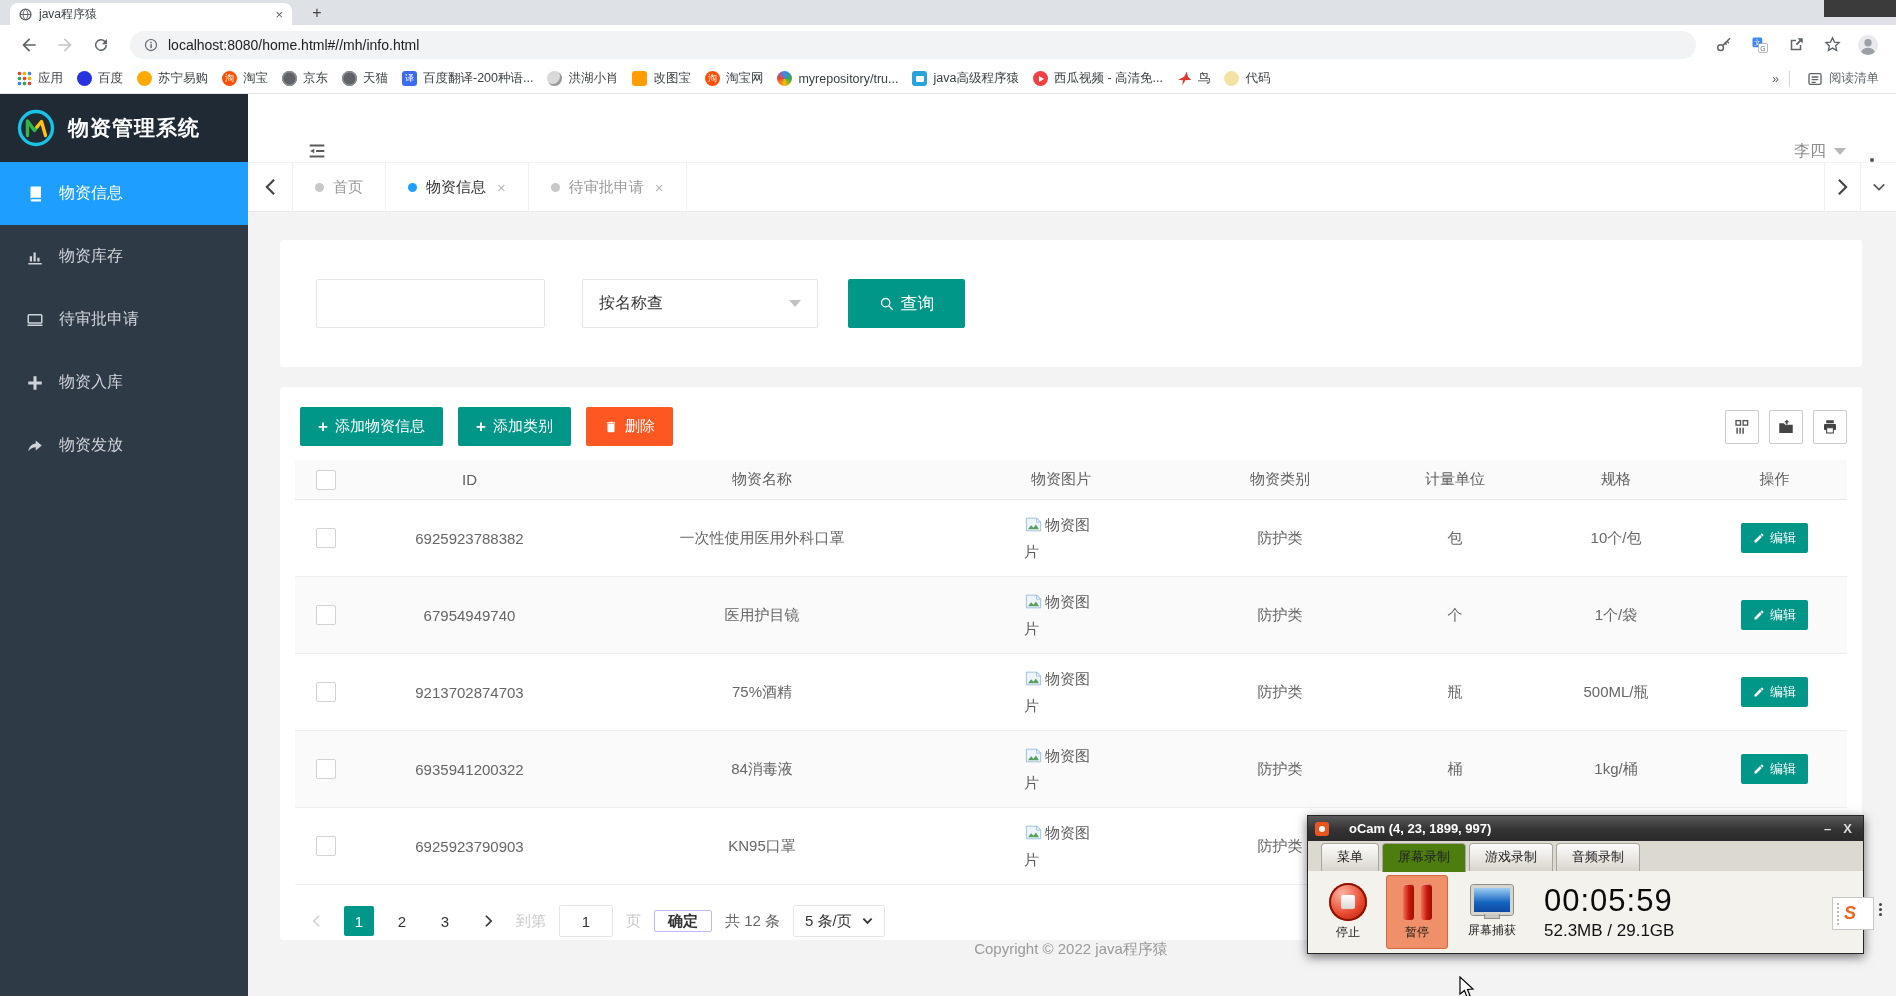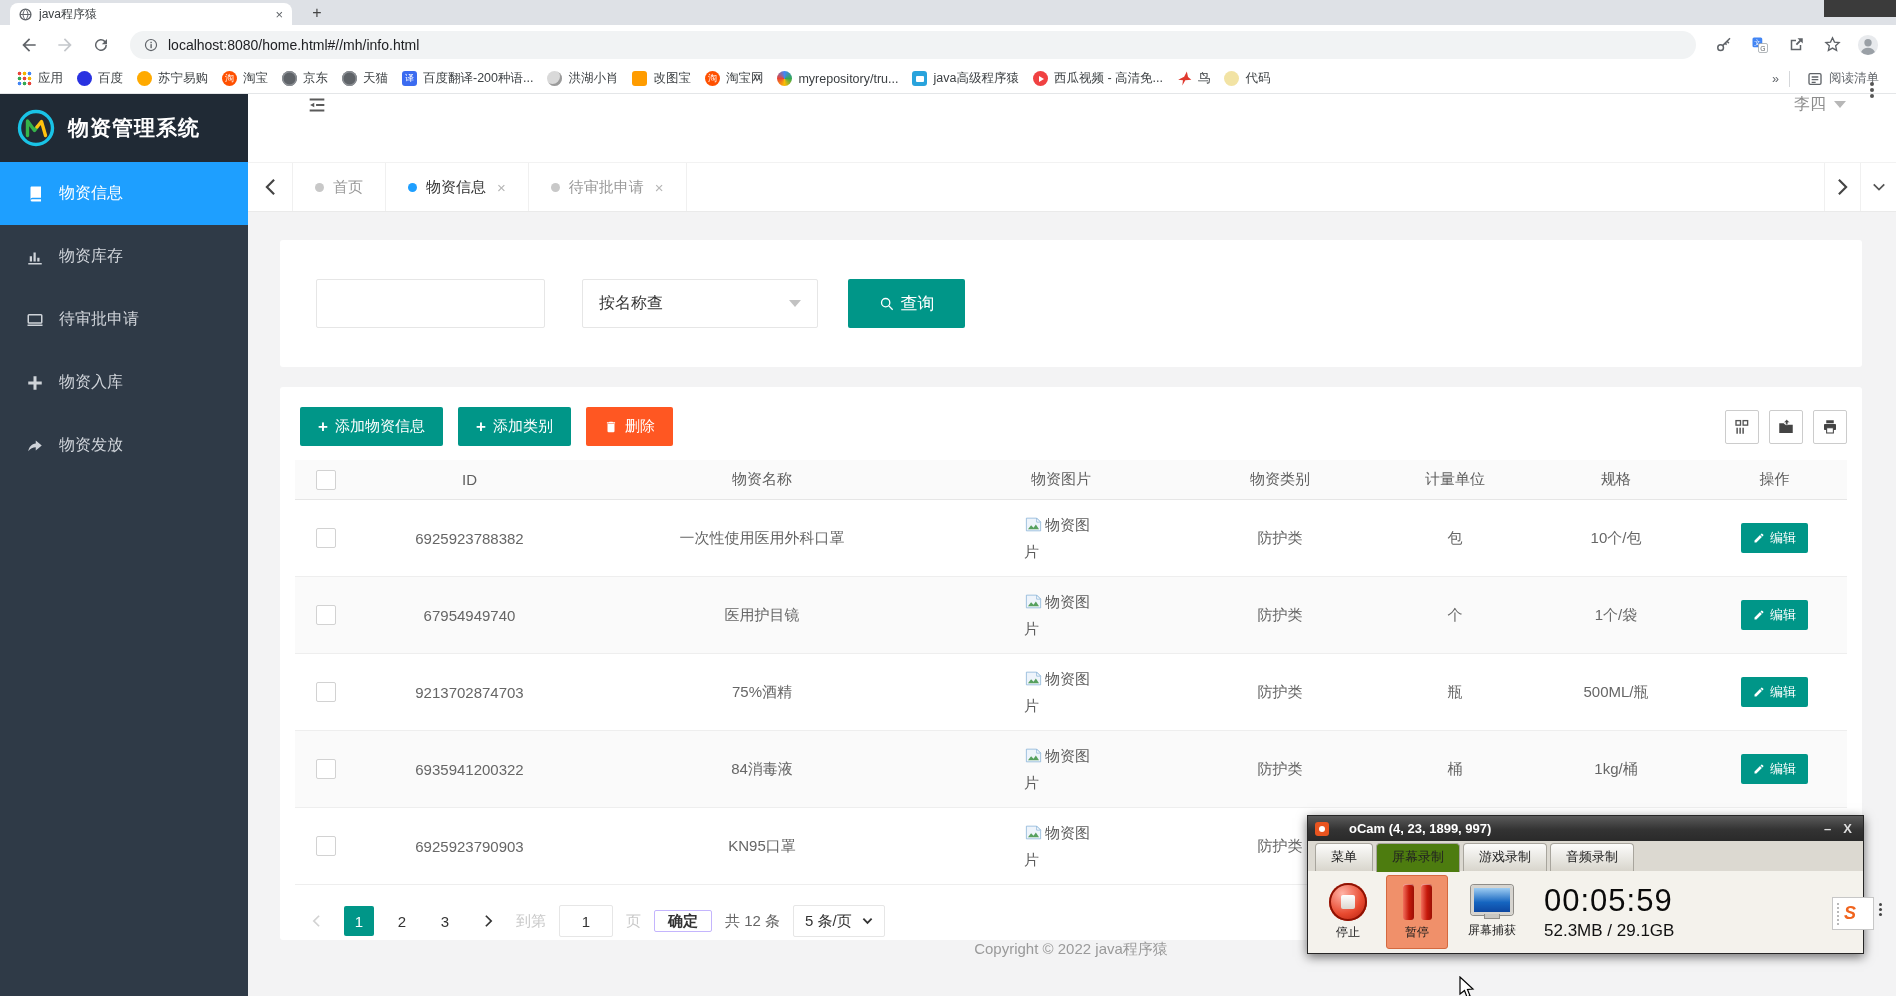--- a/index.html
+++ b/index.html
@@ -53,21 +53,21 @@
 
   
   .app{display:flex;height:902px;background:#ec4899;}
   .sidebar{width:248px;background:#2f3a47;flex:none;}
   .logo{height:68px;background:#202a35;display:flex;align-items:center;gap:12px;padding:0 16px;}
   .logo-title{color:#fff;font-size:21px;font-weight:bold;letter-spacing:1px;white-space:nowrap;}
   .nav-item{height:63px;display:flex;align-items:center;gap:15px;padding:0 26px;color:#cfd3d9;font-size:16px;}
   .nav-item svg{flex:none;}
   .nav-item.active{background:#1e9fff;color:#fff;}
   .main{flex:1;display:flex;flex-direction:column;min-width:0;}
-  .app-header{height:68px;background:#fff;display:flex;align-items:flex-start;padding:0 12px 0 58px;}
+  .app-header{height:68px;background:#fff;display:flex;align-items:flex-end;padding:0 12px 0 58px;}
   .user{margin-left:auto;display:flex;align-items:center;gap:8px;color:#8d8d8d;font-size:16px;}
   .caret-down{width:0;height:0;border-left:6px solid transparent;border-right:6px solid transparent;border-top:7px solid #b7b7b7;}
   .kebab{width:4px;height:4px;border-radius:50%;background:#555;box-shadow:0 6px 0 #555,0 12px 0 #555;margin:-12px 10px 0 24px;}
   .tab-bar{height:50px;background:#fff;border-top:1px solid #f2f2f2;border-bottom:1px solid #eaeaea;display:flex;align-items:stretch;}
   .tab-arrow{width:45px;border-right:1px solid #f0f0f0;display:flex;align-items:center;justify-content:center;color:#444;}
   .ptab{display:flex;align-items:center;gap:9px;padding:0 22px;border-right:1px solid #f0f0f0;font-size:15px;color:#9a9a9a;}
   .ptab .dot{width:9px;height:9px;border-radius:50%;background:#c8c8c8;}
   .ptab.active{color:#333;}
   .ptab.active .dot{background:#1e9fff;}
   .ptab .x{color:#b5b5b5;font-size:15px;margin-left:2px;}
@@ -119,21 +119,21 @@
   .pgsize{height:32px;border:1px solid #e6e6e6;border-radius:2px;display:flex;align-items:center;gap:10px;padding:0 11px;}
   .total{color:#666;}
   .page-footer{text-align:center;color:#9a9a9a;font-size:15px;}
 
   
   .ocam{position:absolute;left:1307px;top:815px;width:557px;height:139px;border:1px solid #262626;box-shadow:0 3px 10px rgba(0,0,0,.55);font-size:13px;background:#f4f2ec;}
   .oc-title{height:25px;background:linear-gradient(#5a5a5a,#333 55%,#2a2a2a);color:#fff;display:flex;align-items:center;gap:20px;padding:0 7px;font-weight:bold;font-size:13px;}
   .oc-ico{width:14px;height:14px;background:#e9541f;border-radius:3px;display:flex;align-items:center;justify-content:center;}
   .oc-ico::after{content:"";width:6px;height:6px;border-radius:50%;background:#fff;}
   .oc-winbtns{margin-left:auto;display:flex;gap:12px;font-weight:bold;color:#ddd;padding-right:4px;}
-  .oc-tabs{height:30px;background:#dcd9d1;display:flex;align-items:flex-end;gap:3px;padding:5px 7px 0;}
+  .oc-tabs{height:30px;background:#dcd9d1;display:flex;align-items:flex-end;gap:3px;padding:5px 13px 0;}
   .oc-tab{padding:4px 15px 5px;background:linear-gradient(#fcfcfb,#d8d5cc);border:1px solid #a8a59d;border-bottom:none;border-radius:4px 4px 0 0;color:#222;}
   .oc-tab.active{background:#4d7c0f;padding-bottom:6px;margin-bottom:-1px;}
   .oc-body{height:82px;display:flex;align-items:center;padding:0 8px;position:relative;}
   .oc-col{display:flex;flex-direction:column;align-items:center;gap:3px;width:64px;}
   .oc-stop-ico{width:38px;height:38px;border-radius:50%;background:radial-gradient(circle at 35% 28%,#ffb3a6,#e84a30 55%,#a91505);box-shadow:inset 0 0 0 2px #8e1203;display:flex;align-items:center;justify-content:center;}
   .oc-stop-ico::after{content:"";width:14px;height:14px;background:linear-gradient(#fff,#dcd7d0);border-radius:2px;}
   .oc-pause{width:62px;height:74px;background:#f0906a;border:1px solid #d4693f;border-radius:3px;display:flex;flex-direction:column;align-items:center;justify-content:center;gap:4px;margin:0 6px;}
   .oc-bars{display:flex;gap:7px;}
   .oc-bar{width:11px;height:36px;border-radius:3px;background:linear-gradient(90deg,#f2705d,#c6190b 55%,#9c0f04);box-shadow:inset 0 1px 0 rgba(255,255,255,.45);}
   .oc-cap-ico{width:42px;height:30px;background:linear-gradient(#9ecdf2,#1565c0 60%,#0d47a1);border:3px solid #d6d4cf;border-radius:3px;box-shadow:0 0 0 1px #8f8d88;}

